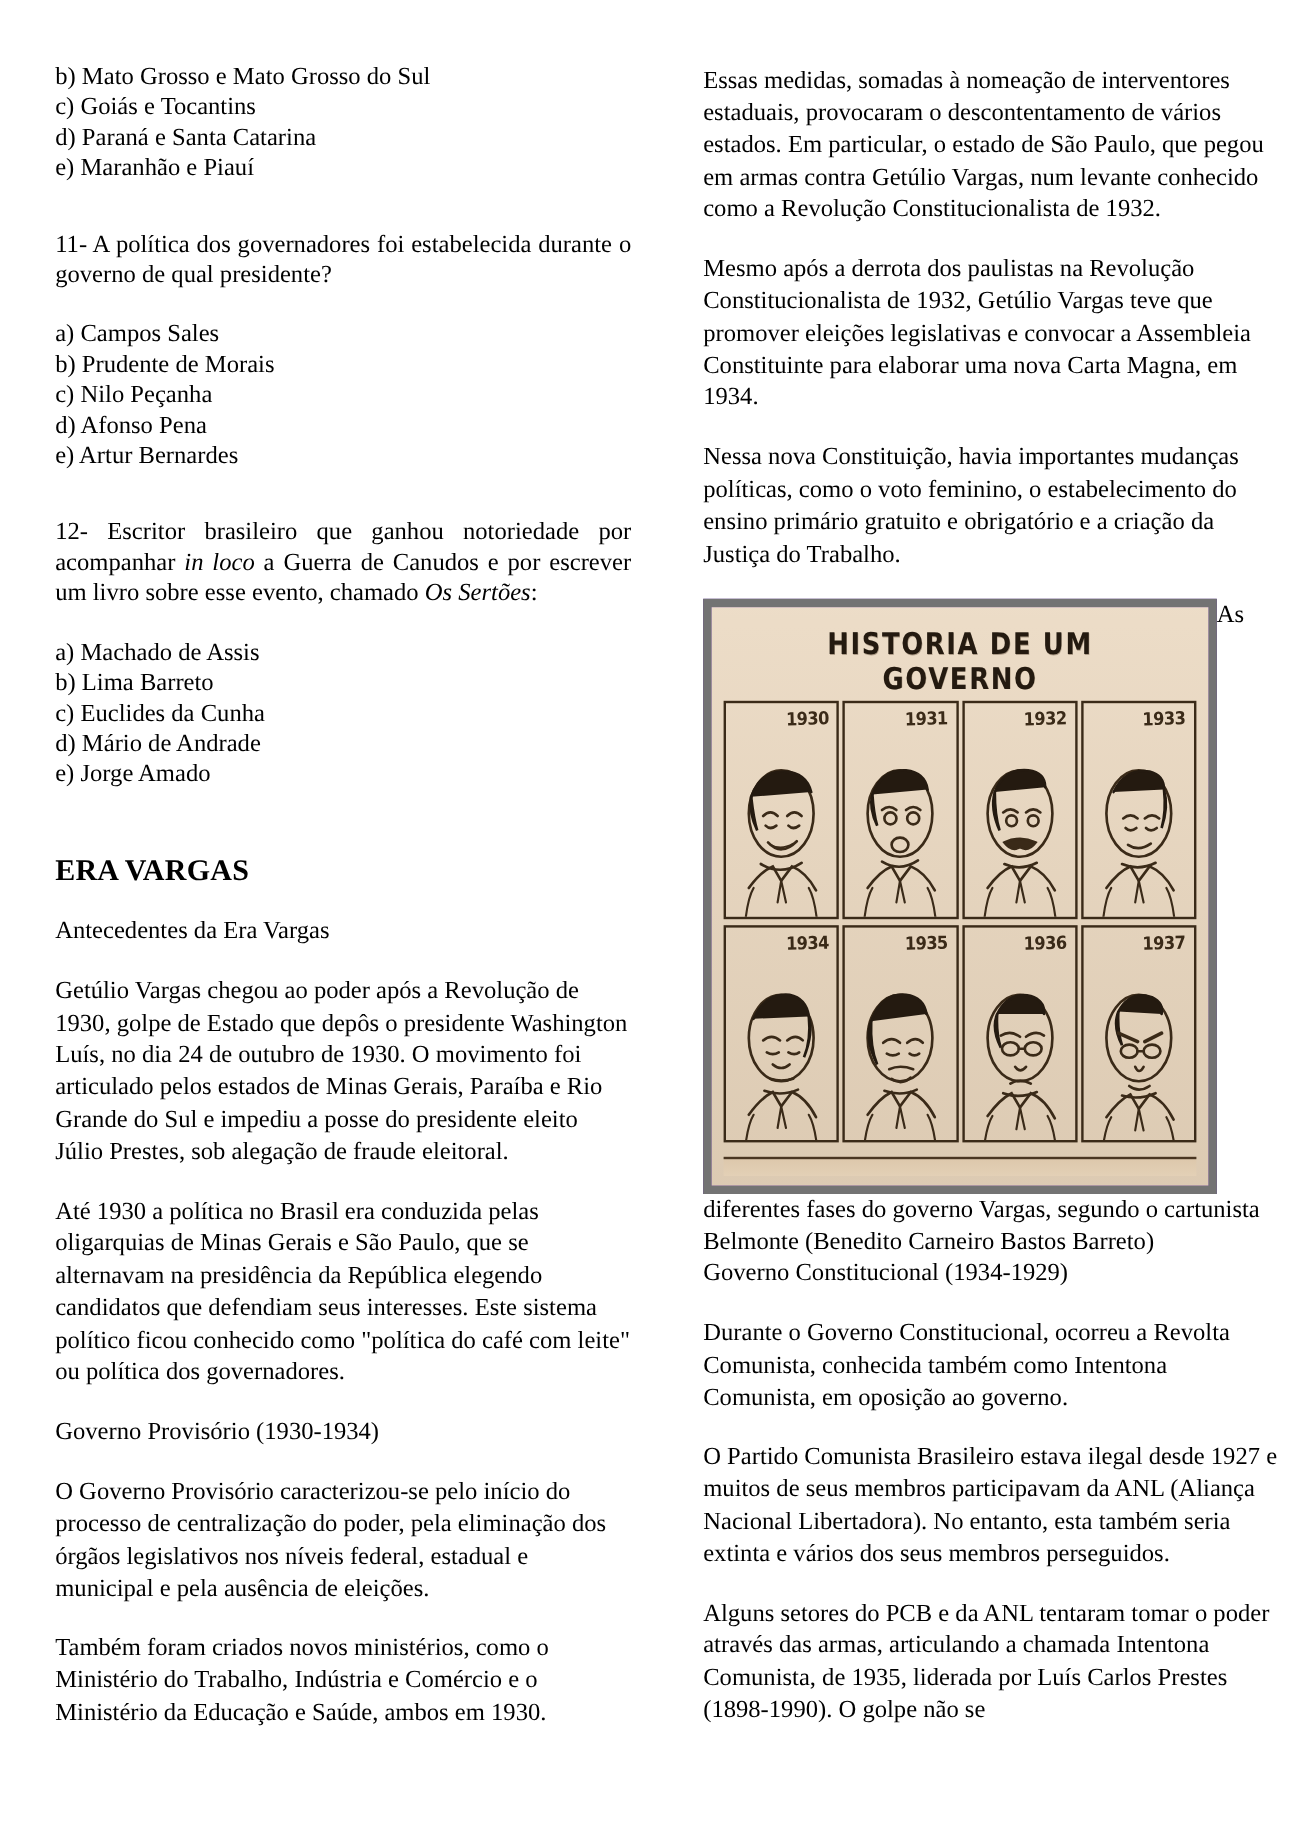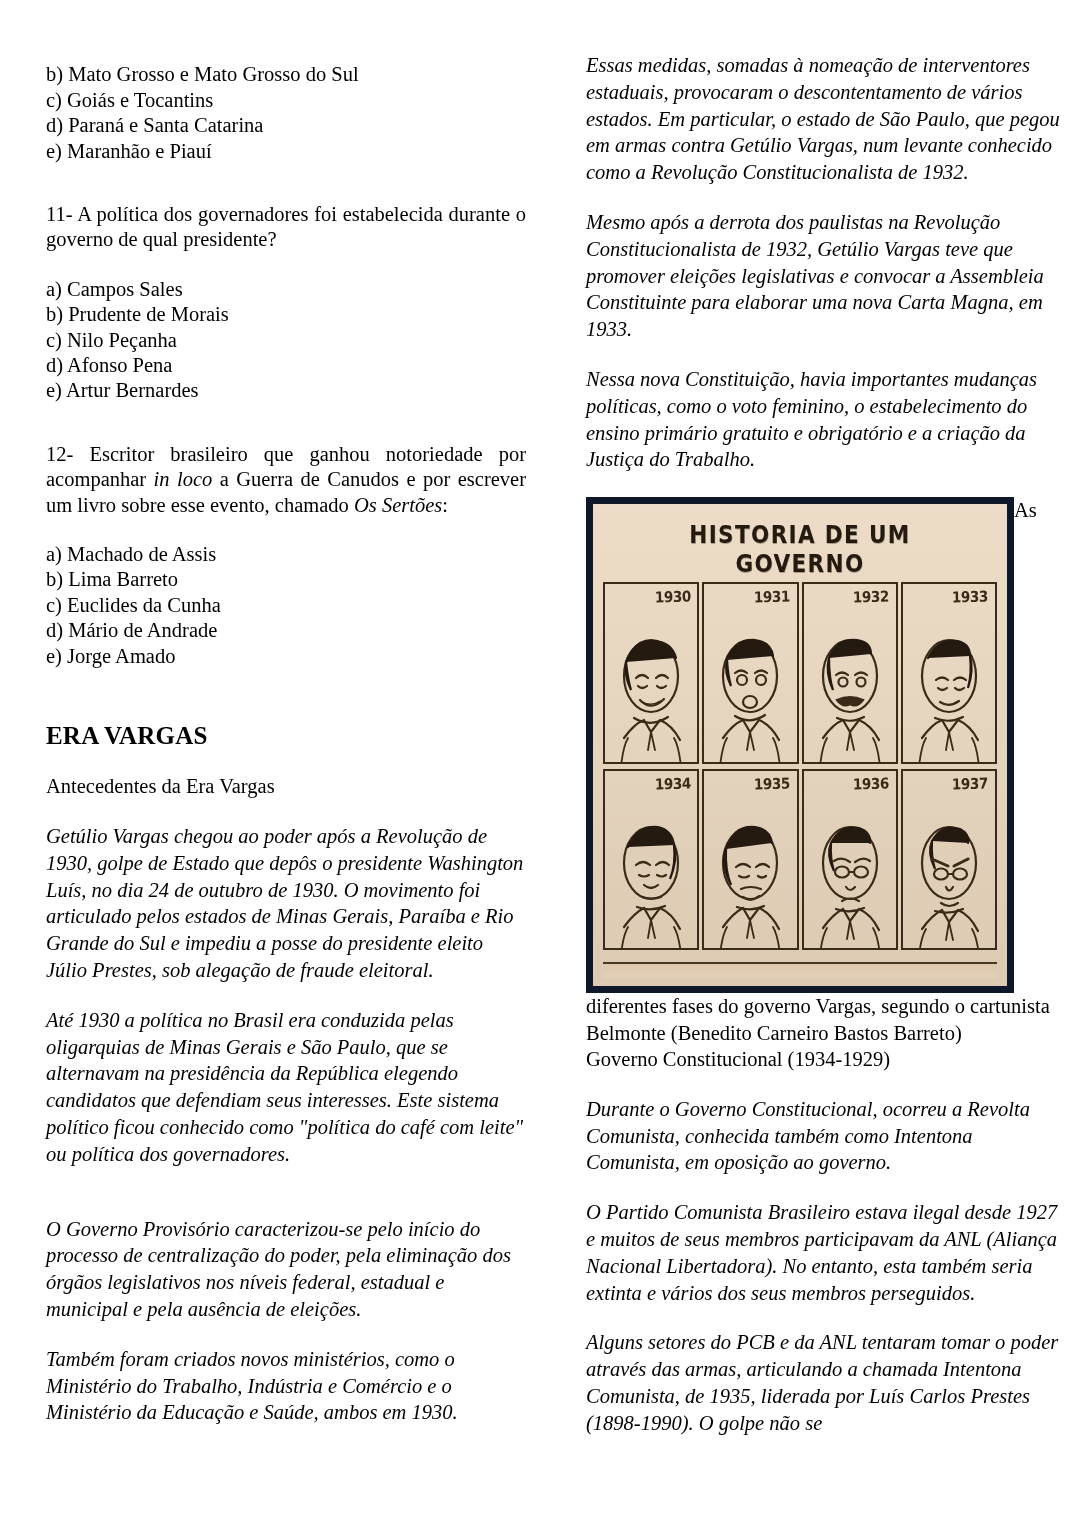--- a/index.html
+++ b/index.html
@@ -74,35 +74,34 @@
     font-weight: normal;
     margin: 0;
   }
 
   
   .para {
     font-size: 20.5px;
     line-height: 26.8px;
     margin: 0;
     text-align: left;
-    font-style: italic;
   }
 
   .para + .para { margin-top: 23px; }
 
   
   .figure-wrap {
     margin: 0;
   }
 
   .cartoon {
     width: 428px;
     height: 496px;
     box-sizing: border-box;
-    border: 7px solid #0f172a;
+    border: 7px solid #737373;
     background: #4c1d95;
     position: relative;
     float: left;
     margin-right: 0;
   }
 
   .cartoon-inner {
     position: absolute;
     inset: 0;
     background:
@@ -234,34 +233,35 @@
       <h2 class="sub">Antecedentes da Era Vargas</h2>
 
       <div class="gap-md"></div>
 
       <p class="para">Getúlio Vargas chegou ao poder após a Revolução de 1930, golpe de Estado que depôs o presidente Washington Luís, no dia 24 de outubro de 1930. O movimento foi articulado pelos estados de Minas Gerais, Paraíba e Rio Grande do Sul e impediu a posse do presidente eleito Júlio Prestes, sob alegação de fraude eleitoral.</p>
 
       <p class="para">Até 1930 a política no Brasil era conduzida pelas oligarquias de Minas Gerais e São Paulo, que se alternavam na presidência da República elegendo candidatos que defendiam seus interesses. Este sistema político ficou conhecido como "política do café com leite" ou política dos governadores.</p>
 
       <div class="gap-md"></div>
 
+      <h2 class="sub">Governo Provisório (1930-1934)</h2>
 
       <div class="gap-md"></div>
 
       <p class="para">O Governo Provisório caracterizou-se pelo início do processo de centralização do poder, pela eliminação dos órgãos legislativos nos níveis federal, estadual e municipal e pela ausência de eleições.</p>
 
       <p class="para">Também foram criados novos ministérios, como o Ministério do Trabalho, Indústria e Comércio e o Ministério da Educação e Saúde, ambos em 1930.</p>
 
     </div>
 
     <div class="col">
 
       <p class="para">Essas medidas, somadas à nomeação de interventores estaduais, provocaram o descontentamento de vários estados. Em particular, o estado de São Paulo, que pegou em armas contra Getúlio Vargas, num levante conhecido como a Revolução Constitucionalista de 1932.</p>
 
-      <p class="para">Mesmo após a derrota dos paulistas na Revolução Constitucionalista de 1932, Getúlio Vargas teve que promover eleições legislativas e convocar a Assembleia Constituinte para elaborar uma nova Carta Magna, em 1933.</p>
+      <p class="para">Mesmo após a derrota dos paulistas na Revolução Constitucionalista de 1932, Getúlio Vargas teve que promover eleições legislativas e convocar a Assembleia Constituinte para elaborar uma nova Carta Magna, em 1934.</p>
 
       <p class="para">Nessa nova Constituição, havia importantes mudanças políticas, como o voto feminino, o estabelecimento do ensino primário gratuito e obrigatório e a criação da Justiça do Trabalho.</p>
 
       <div class="gap-md"></div>
 
       <div class="figure-wrap clearfix">
 
         <div class="cartoon">
           <div class="cartoon-inner">
 

